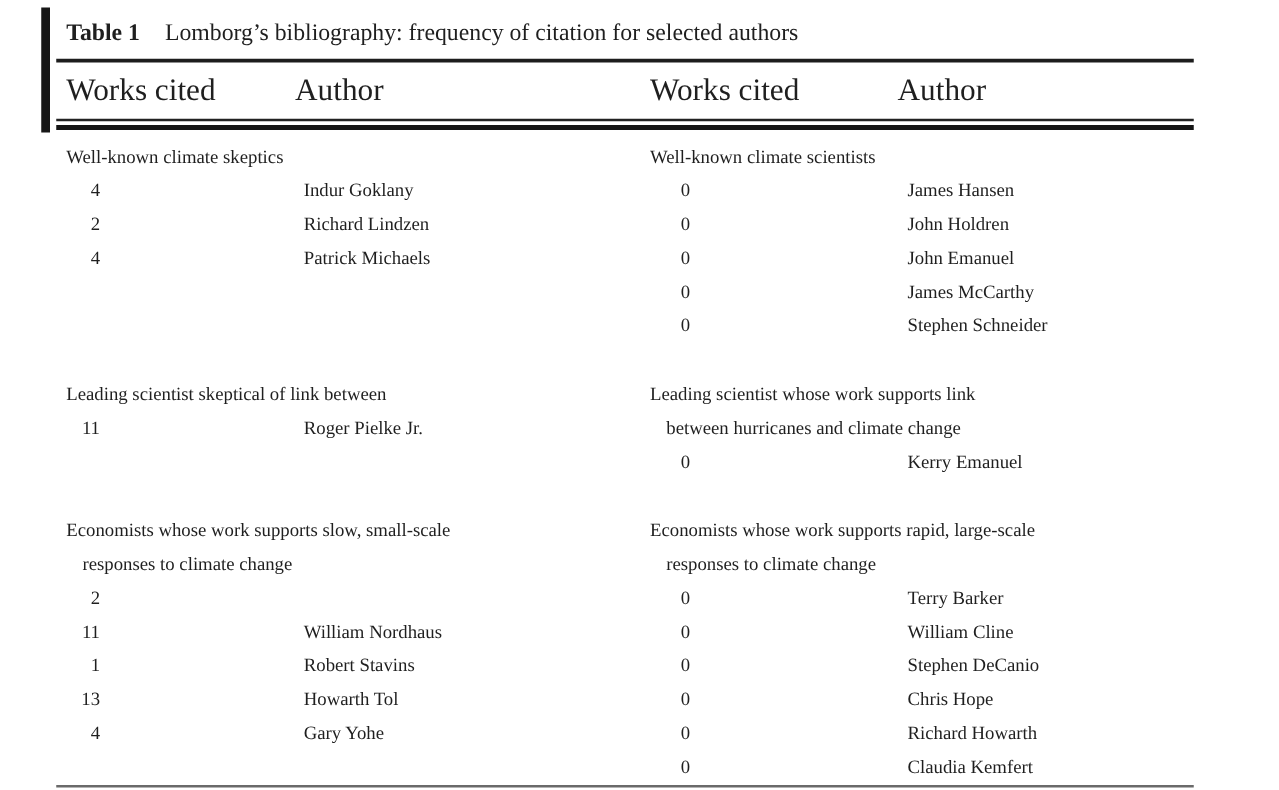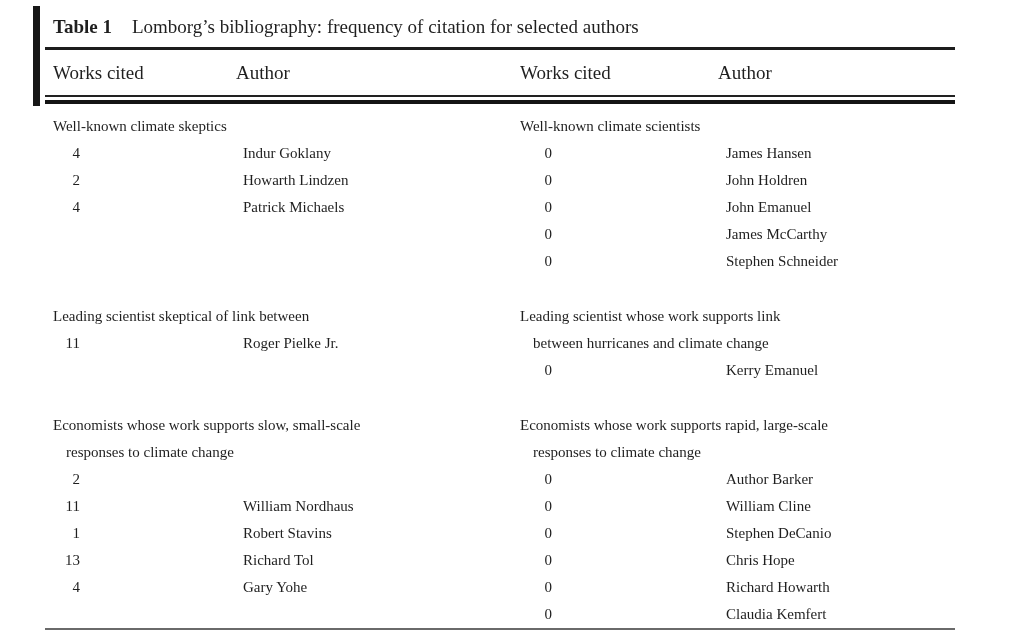--- a/index.html
+++ b/index.html
@@ -30,21 +30,21 @@
   .rule-top { margin-top:7px; height:3px; background:#1d1d1d; }
   .rule-double {
     height:3px;
     border-top:2px solid #222222;
     border-bottom:4px solid #141414;
   }
   .rule-bottom { height:2px; background:#6a6a6a; }
   .header-row {
     display:flex;
     padding-top:9px; padding-bottom:9px;
-    font-size:19px; line-height:27px;
+    font-size:25px; line-height:27px;
   }
   .body { padding-top:9px; font-size:15px; line-height:27px; }
   .half-left  { width:475px; padding-left:8px; box-sizing:border-box; flex:none; }
   .half-right { flex:1; }
   .hdr-works { display:inline-block; }
   .half-left  .hdr-works { width:183px; }   
   .half-right .hdr-works { width:198px; }
   .section-pair { display:flex; margin-bottom:28px; }
   .section-pair:last-child { margin-bottom:0; }
   .heading-line { white-space:nowrap; }
@@ -85,21 +85,21 @@
           <div class="half-left">
             <div class="heading">
               <div class="heading-line">Well-known climate skeptics</div>
             </div>
             <div class="row">
               <span class="num">4</span>
               <span class="author">Indur Goklany</span>
             </div>
             <div class="row">
               <span class="num">2</span>
-              <span class="author">Howarth Lindzen</span>
+              <span class="author">Richard Lindzen</span>
             </div>
             <div class="row">
               <span class="num">4</span>
               <span class="author">Patrick Michaels</span>
             </div>
           </div>
           <div class="half-right">
             <div class="heading">
               <div class="heading-line">Well-known climate scientists</div>
             </div>
@@ -158,35 +158,35 @@
             <div class="row">
               <span class="num">11</span>
               <span class="author">William Nordhaus</span>
             </div>
             <div class="row">
               <span class="num">1</span>
               <span class="author">Robert Stavins</span>
             </div>
             <div class="row">
               <span class="num">13</span>
-              <span class="author">Richard Tol</span>
+              <span class="author">Howarth Tol</span>
             </div>
             <div class="row">
               <span class="num">4</span>
               <span class="author">Gary Yohe</span>
             </div>
           </div>
           <div class="half-right">
             <div class="heading">
               <div class="heading-line">Economists whose work supports rapid, large-scale</div>
               <div class="heading-line indent">responses to climate change</div>
             </div>
             <div class="row">
               <span class="num">0</span>
-              <span class="author">Author Barker</span>
+              <span class="author">Terry Barker</span>
             </div>
             <div class="row">
               <span class="num">0</span>
               <span class="author">William Cline</span>
             </div>
             <div class="row">
               <span class="num">0</span>
               <span class="author">Stephen DeCanio</span>
             </div>
             <div class="row">

